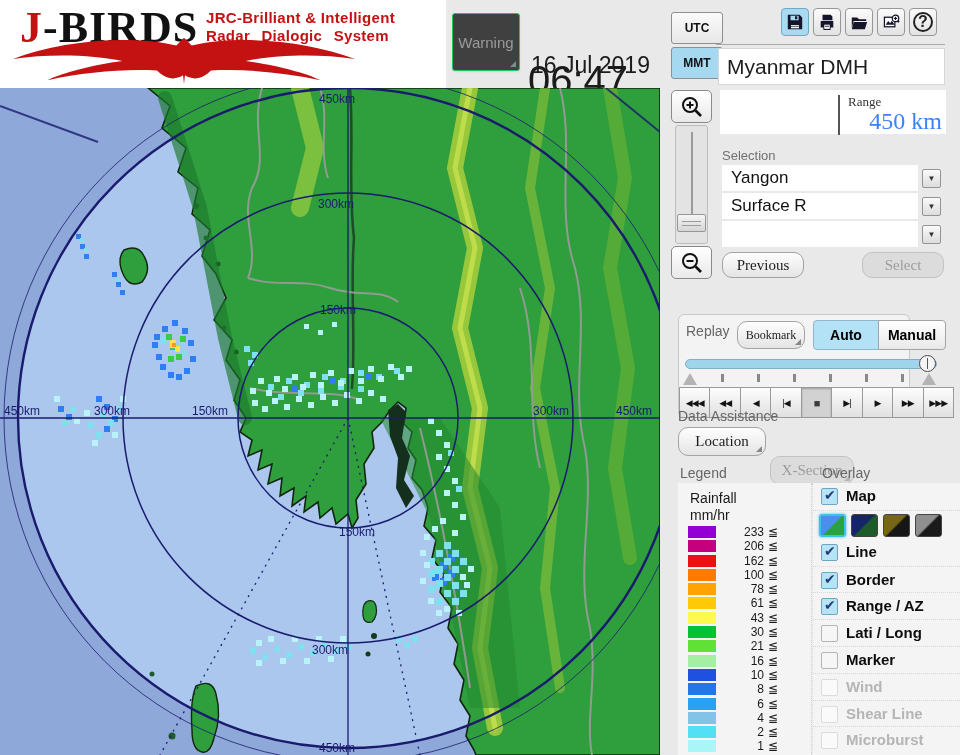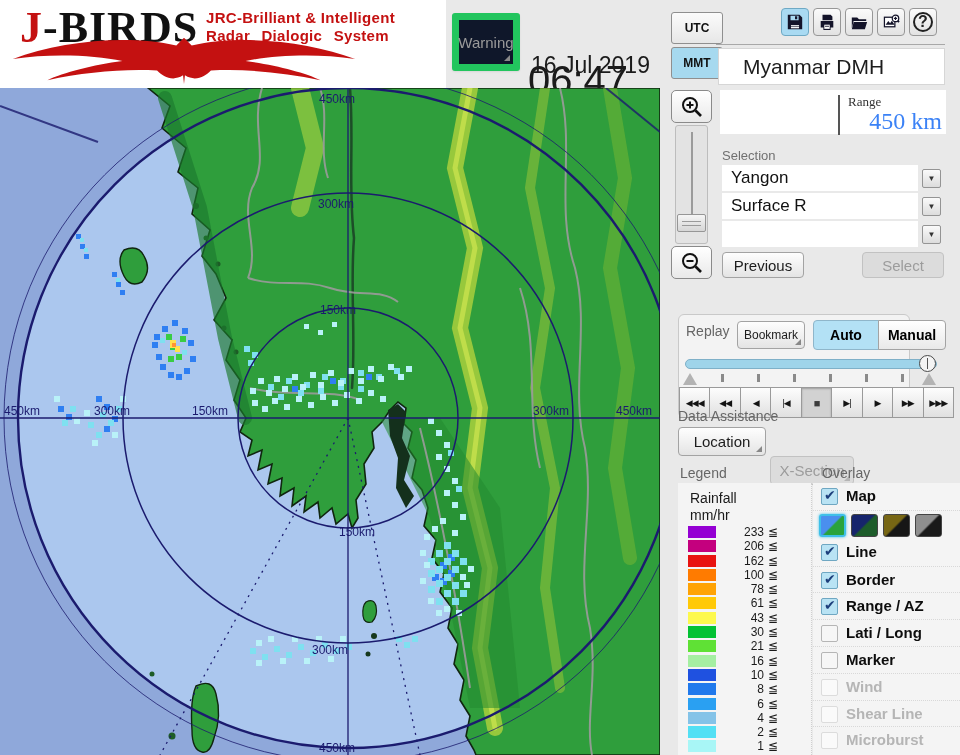--- a/index.html
+++ b/index.html
@@ -17,40 +17,40 @@
   .tagline { left:206px; color:#c41111; font-weight:bold; font-size:15px; letter-spacing:.3px; }
   #tagline1 { top:9px; }
   #tagline2 { top:27px; word-spacing:7px; }
   #eagle { left:8px; top:34px; }
 
   .corner { position:relative; }
   .corner::after { content:""; position:absolute; right:3px; bottom:3px; width:0; height:0;
     border-left:6px solid transparent; border-bottom:6px solid #888; }
   .corner.dim::after { border-bottom-color:#b5b5b5; }
 
-  #warning-btn { left:452px; top:13px; width:68px; height:58px; background:#0f172a;
-    border:7px solid #22c55e; border-radius:3px; color:#9a9a9a; font-size:15px;
+  #warning-btn { left:452px; top:13px; width:68px; height:58px; background:#404040;
+    border:1px solid #22c55e; border-radius:3px; color:#9a9a9a; font-size:15px;
     display:flex; align-items:center; justify-content:center; box-shadow:0 1px 2px rgba(0,0,0,.08); }
   #clock-time { left:528px; top:16px; width:130px; font-size:40px; color:#1b1b1b;margin-top:42px; }
   #clock-date { left:531px; top:52px; width:140px; font-size:23px; color:#1b1b1b; }
 
   .tz-btn { left:671px; width:52px; height:32px; border:1px solid #8f8f8f; border-radius:3px;
     font-size:12px; font-weight:bold; color:#111; display:flex; align-items:center; justify-content:center; }
   #utc-btn { top:12px; background:linear-gradient(#fbfbfb,#e7e7e7); }
   #mmt-btn { top:47px; background:#a6d9ef; }
 
   .tool-btn { top:8px; width:28px; height:28px; border:1px solid #979797; border-radius:4px;
     background:linear-gradient(#fbfbfb,#e2e2e2); display:flex; align-items:center; justify-content:center; }
   #tool-save { left:781px; background:#a9daf2; border-color:#6fa9c4; }
   #tool-print { left:813px; } #tool-open { left:845px; } #tool-capture { left:877px; } #tool-help { left:909px; }
   #tool-help .qmark { font-size:16px; font-weight:bold; color:#222; border:2px solid #222;
     border-radius:50%; width:20px; height:20px; line-height:16px; text-align:center; }
   #toolbar-rule { left:716px; top:44px; width:229px; height:1px; background:#a8a8a8; }
   #site-box { left:718px; top:48px; width:227px; height:37px; background:#fff; border:1px solid #d6d6d6;
-    font-size:21px; color:#1d1d1d; line-height:35px; padding-left:24px; }
+    font-size:21px; color:#1d1d1d; line-height:35px; padding-left:8px; }
 
   
   #map-wrap { left:0; top:88px; width:660px; height:667px; }
 
   
   #zoom-strip { left:660px; top:88px; width:52px; height:667px; background:#e9e9e9; }
   .zoom-btn { left:11px; width:41px; height:33px; background:linear-gradient(#ffffff,#e9e9e9);
     border:1px solid #8a8a8a; border-radius:5px; display:flex; align-items:center; justify-content:center; }
   #zoom-in-btn { top:2px; } #zoom-out-btn { top:158px; }
   #zoom-groove { left:15px; top:37px; width:33px; height:119px; background:#e3e3e3;
@@ -65,22 +65,22 @@
   #panel { left:712px; top:88px; width:248px; height:667px; background:#e9e9e9; }
   #range-box { left:8px; top:2px; width:226px; height:44px; background:#fff;font-family:Liberation Serif, serif; }
   #range-divider { left:118px; top:5px; width:2px; height:40px; background:#555; }
   #range-label { left:128px; top:4px; font-size:13px; color:#333; }
   #range-value { left:98px; top:18px; width:124px; text-align:right; font-size:24px; color:#3b82f6; }
   #selection-label { left:10px; top:60px; font-size:13px; color:#707070; }
   .combo-field { left:10px; width:196px; height:26px; background:#fff; font-size:17px; color:#111;
     line-height:26px; padding-left:9px; }
   .combo-arrow { left:210px; width:19px; height:19px; border:1px solid #949494; border-radius:2px;
     background:linear-gradient(#fafafa,#dcdcdc); font-size:8px; color:#333; text-align:center; line-height:17px; }
-  .btn { border:1px solid #a3a3a3; border-radius:4px; background:linear-gradient(#fefefe,#e4e4e4);
-    font-size:15px; color:#1c1c1c; display:flex; align-items:center; justify-content:center; }
+  .btn { border:1px solid #a3a3a3; border-radius:10px; background:linear-gradient(#fefefe,#e4e4e4);
+    font-size:15px; color:#1c1c1c; display:flex; align-items:center; justify-content:center;font-family:Liberation Serif, serif; }
   .btn.disabled { background:#dcdcdc; border-color:#c2c2c2; color:#9c9c9c; }
   #previous-btn { left:10px; top:164px; width:82px; height:26px; }
   #select-btn { left:150px; top:164px; width:82px; height:26px; }
 
   #replay-panel { left:678px; top:294px; width:232px; height:104px; background:#f3f3f3;
     border:1px solid #c9c9c9; border-radius:6px;margin-top:20px; }
   #replay-label { left:7px; top:8px; font-size:14px; color:#666; }
   #bookmark-btn { left:58px; top:6px; width:68px; height:28px; font-size:12px; }
   #auto-btn { left:134px; top:5px; width:66px; height:30px; background:#b3e1f5; border:1px solid #8fb6ca;
     border-radius:4px 0 0 4px; font-size:14px; font-weight:bold; display:flex; align-items:center; justify-content:center; }

